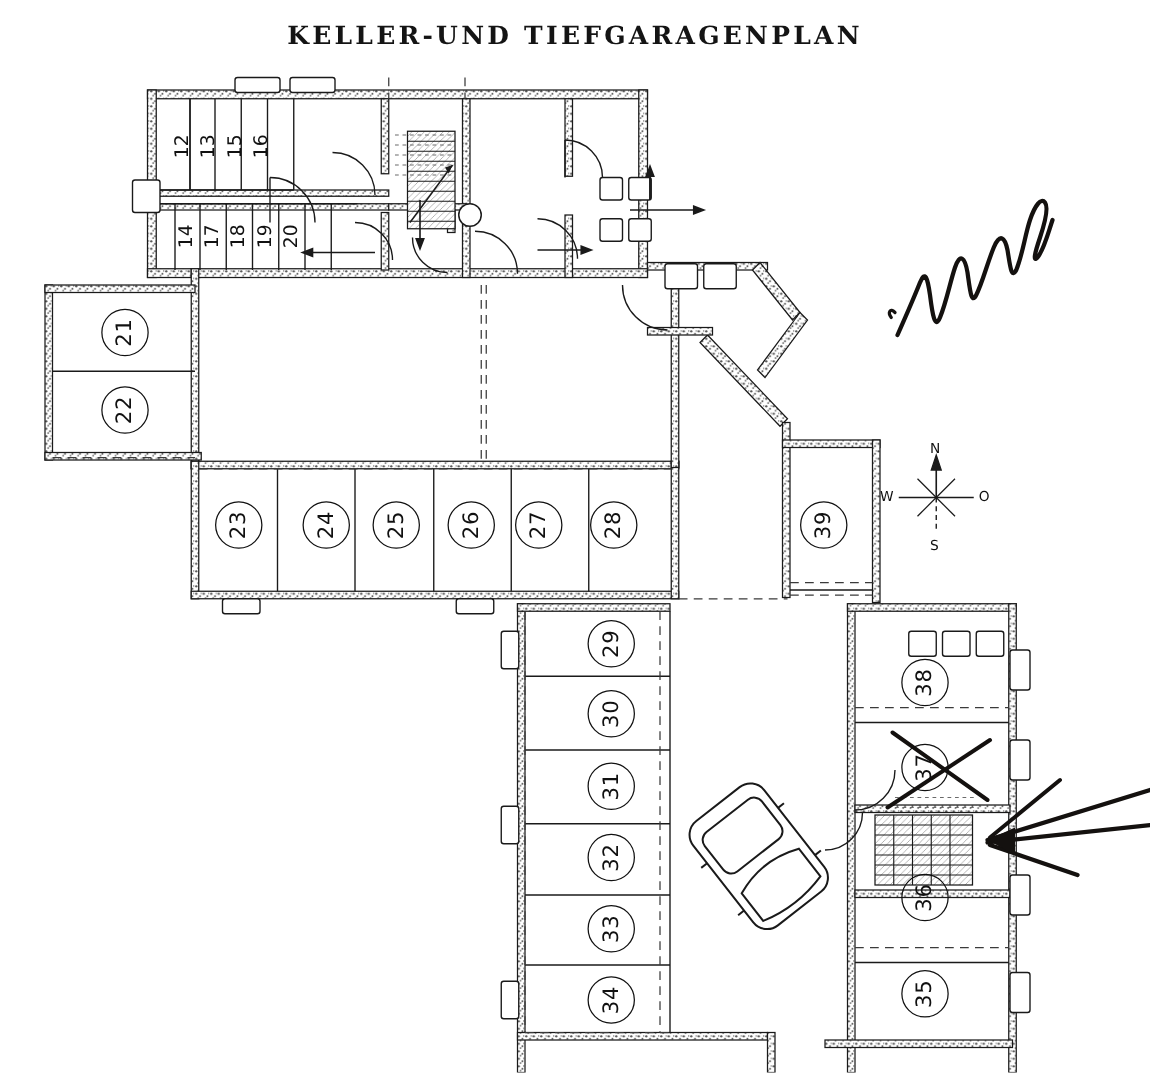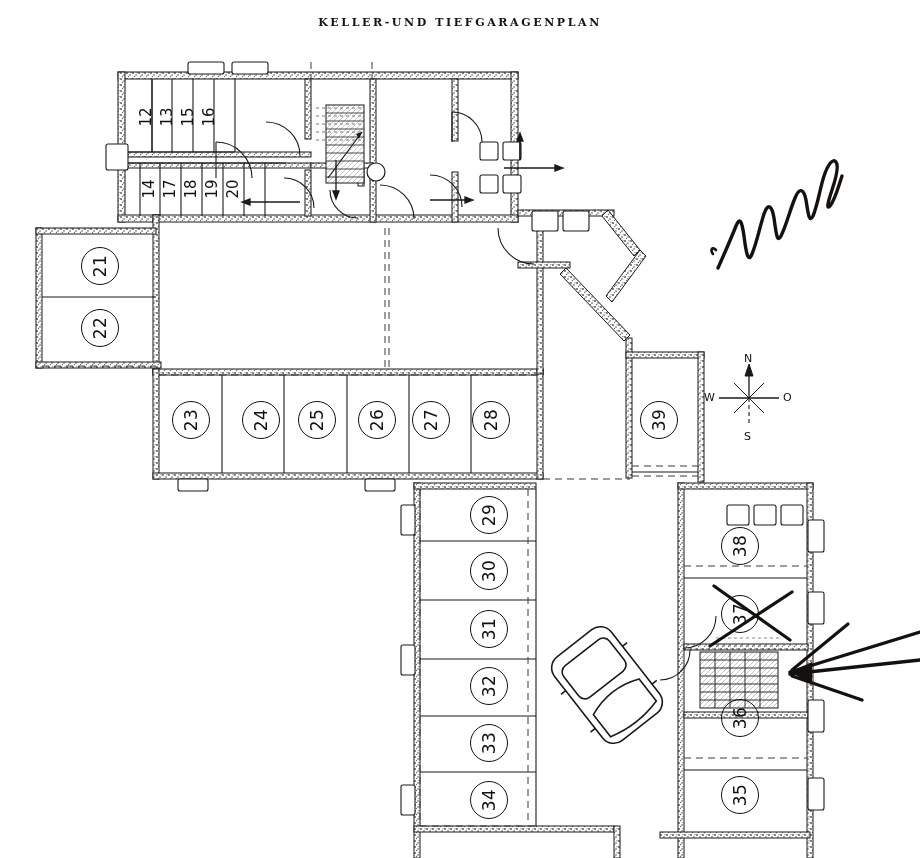--- a/index.html
+++ b/index.html
@@ -17,21 +17,21 @@
   }
 
   
   #plan-title {
     position: absolute;
     top: 16px;
     left: 0;
     width: 920px;
     text-align: center;
     font-family: "DejaVu Serif", serif;
-    font-size: 11px;
+    font-size: 20px;
     letter-spacing: 2.6px;
     font-weight: 600;
     color: #141414;
     white-space: nowrap;
   }
 
   
   #plan-canvas {
     position: absolute;
     left: 0;

